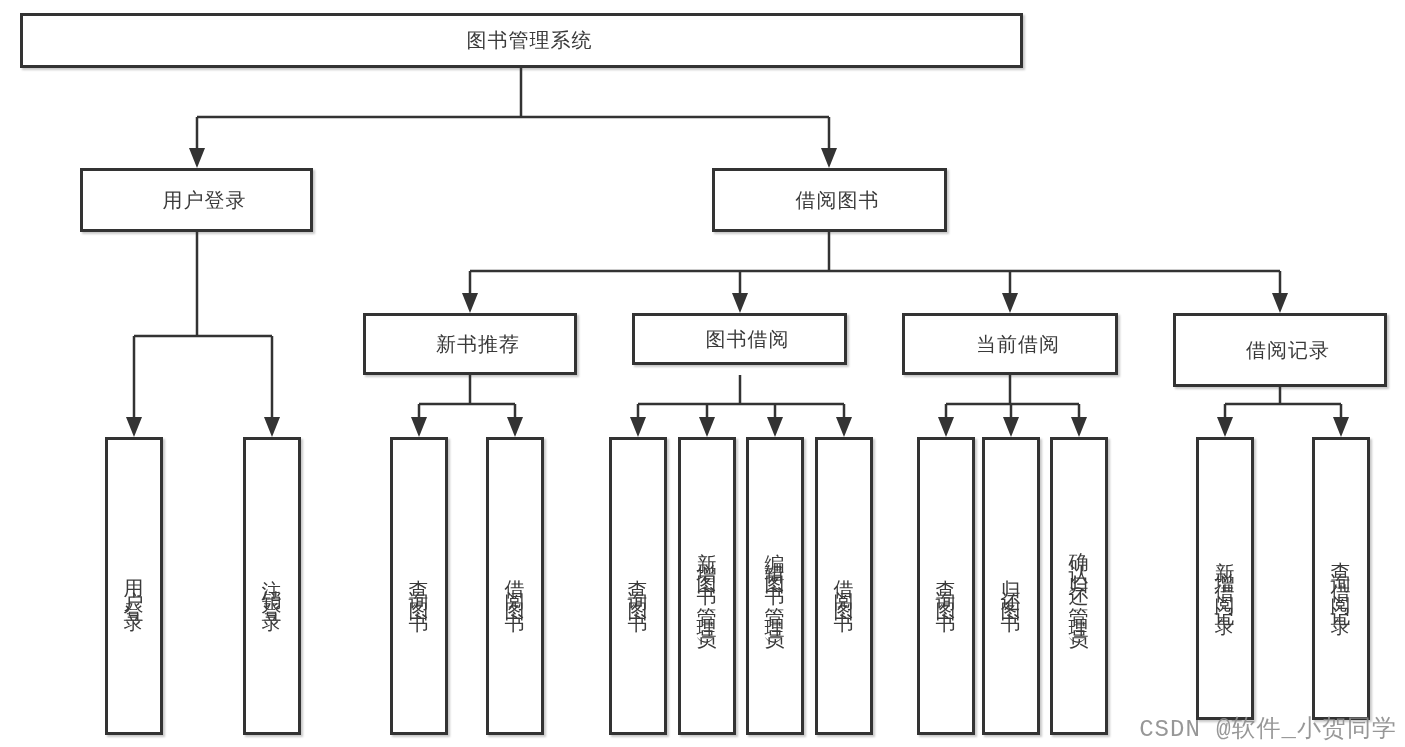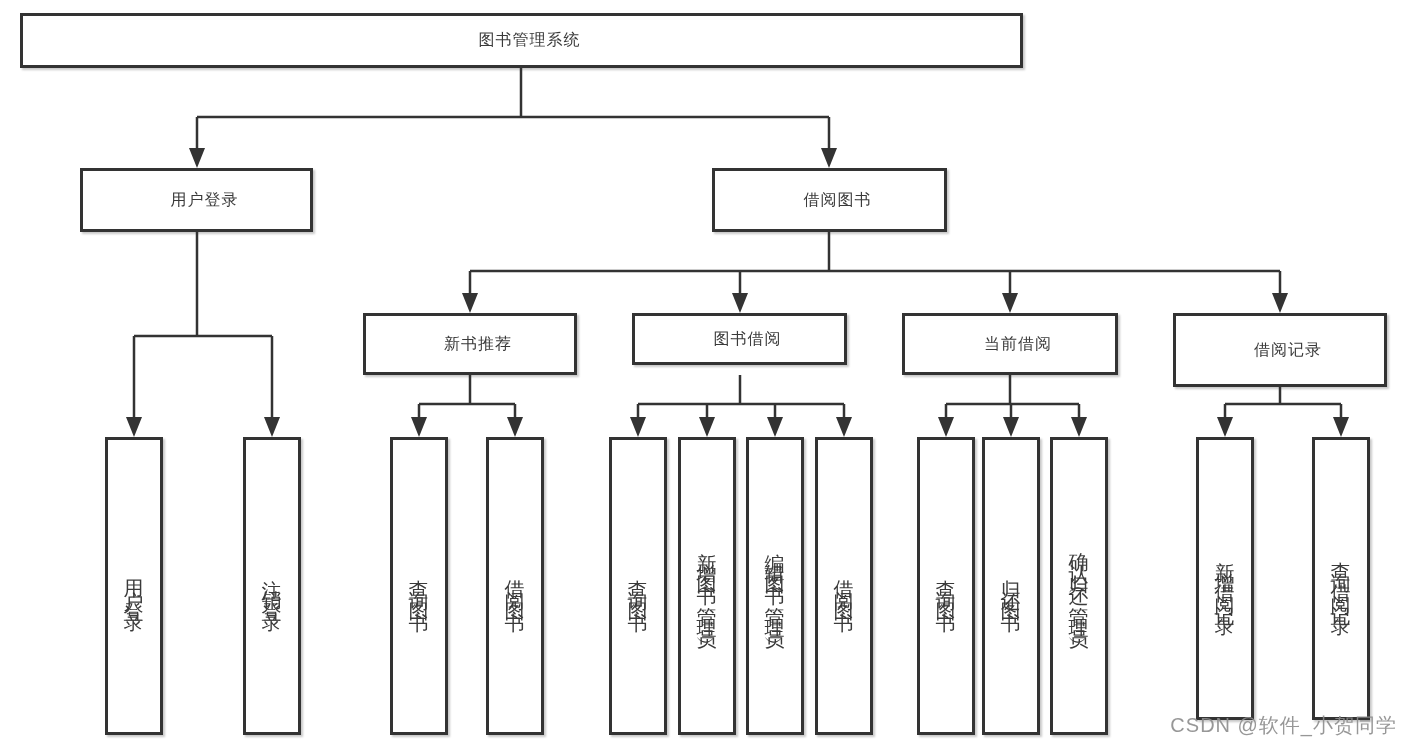--- a/index.html
+++ b/index.html
@@ -19,21 +19,21 @@
   }
   .hbox {
     position: absolute;
     box-sizing: border-box;
     background: #ffffff;
     border: 3px solid #333333;
     box-shadow: 2px 2px 2px rgba(60,60,60,0.28);
     display: flex;
     align-items: center;
     justify-content: center;
-    font-size: 16px;
+    font-size: 20px;
     color: #3a3a3a;
     letter-spacing: 1px;
     white-space: nowrap;
     padding-left: 16px;
   }
   .vbox {
     position: absolute;
     box-sizing: border-box;
     width: 58px;
     background: #ffffff;
@@ -49,24 +49,25 @@
     font-size: 20px;
     letter-spacing: 11px;
     line-height: 1;
     color: #3a3a3a;
     white-space: nowrap;
   }
   .watermark {
     position: absolute;
     right: 8px;
     top: 712px;
-    font-size: 20px;
+    font-size: 24px;
     color: rgba(140,140,140,0.9);
     letter-spacing: 1px;
     white-space: nowrap;
+    font-family: Liberation Mono, monospace;
   }
   .line { stroke: #333333; stroke-width: 2.5; fill: none; }
   .arrow { fill: #333333; stroke: none; }
 </style>
 </head>
 <body>
 
 <div id="canvas">
 
   <svg id="connectors" viewBox="0 0 1405 747" xmlns="http://www.w3.org/2000/svg">

